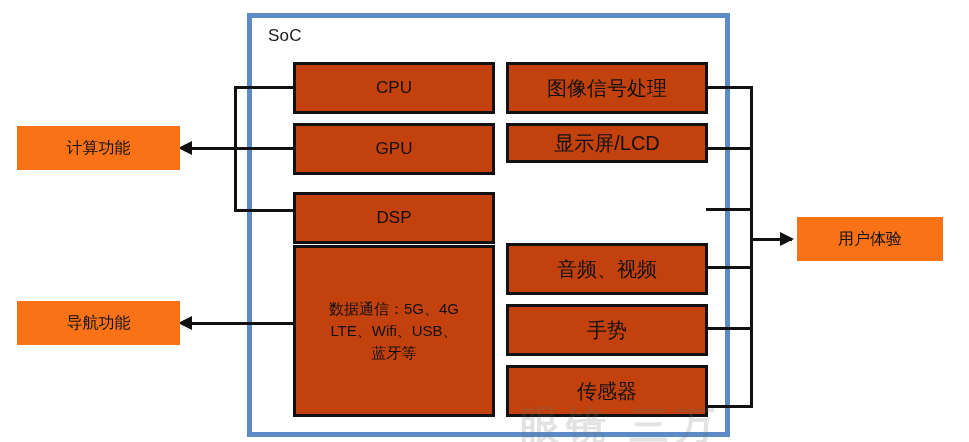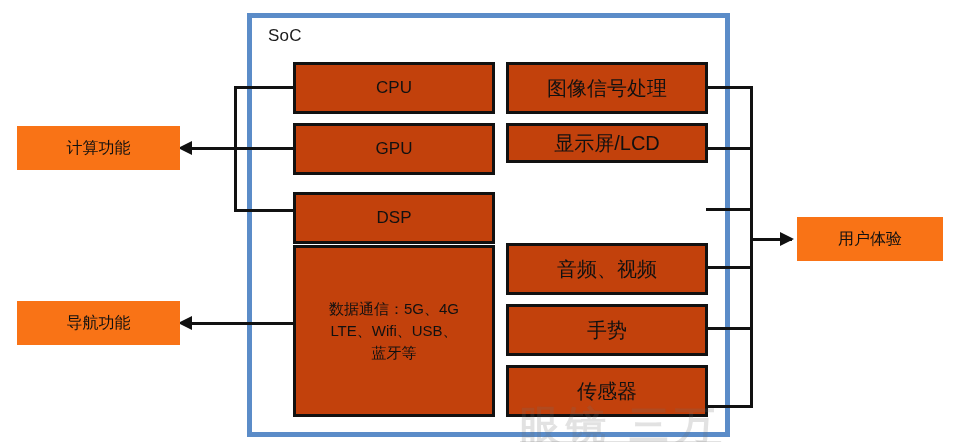--- a/index.html
+++ b/index.html
@@ -99,21 +99,20 @@
     top: 398px;
     width: 300px;
     height: 44px;
     font-size: 40px;
     font-weight: 700;
     color: rgba(110,110,110,0.20);
     letter-spacing: 6px;
     overflow: hidden;
     pointer-events: none;
     white-space: nowrap;
-    text-decoration: underline;
   }
 </style>
 </head>
 <body>
 
 <div id="stage">
 
   <div class="soc-box"></div>
   <div class="soc-label">SoC</div>
 

